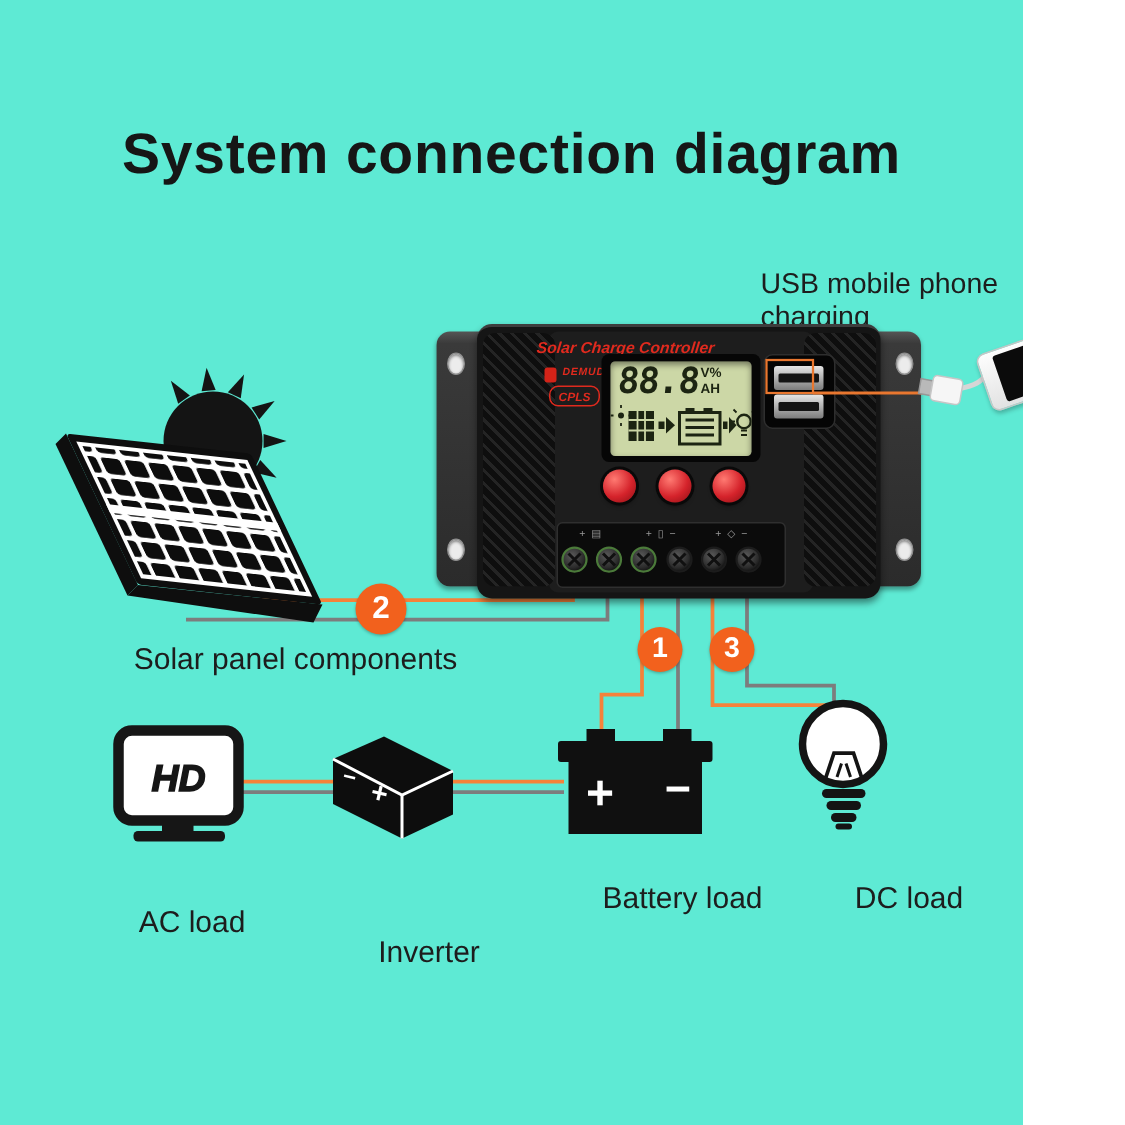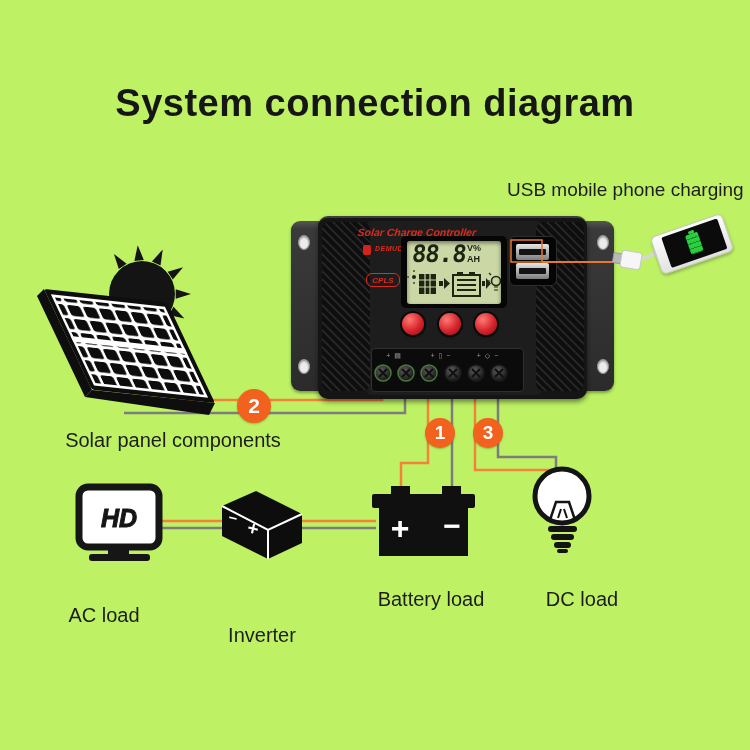--- a/index.html
+++ b/index.html
@@ -1,19 +1,19 @@
 <!DOCTYPE html>
 <html style="--accent: #f2611d; --wireOrange: #f5823a; --wireGray: #7d7d7d; --lcd: #ccd7a6; --buttonRed: #d5232b; --redText: #e02a1e; --chargeGreen: #2ecc40;"><head>
 <meta charset="utf-8">
 <style>
   html,body{margin:0;padding:0;background:#fff;}
-  #stage{position:relative;width:750px;height:750px;background:#bef264;overflow:hidden;
+  #stage{position:relative;width:682px;height:750px;background:#5eead4;overflow:hidden;
          font-family:"Liberation Sans",sans-serif;color:#1a1a1a;}
   .abs{position:absolute;}
-  .ctr{transform:translateX(-50%);white-space:nowrap;}
+  .ctr{transform:translateX(-50%);white-space:nowrap;margin-left:24px;}
 
   
   #title{left:0;right:0;top:82px;text-align:center;font-size:38px;font-weight:bold;
          letter-spacing:.5px;color:#161616;}
   #usb-label{left:507px;top:179px;font-size:19px;color:#1d1d1d;}
 
   
   .cap{font-size:20px;color:#1d1d1d;}
 
   
@@ -28,21 +28,21 @@
   .texture{top:222px;width:48px;height:169px;border-radius:8px;background:
       repeating-linear-gradient(45deg,#242424 0 2px,#0e0e0e 2px 6px),
       repeating-linear-gradient(-45deg,#1c1c1c 0 2px,rgba(0,0,0,0) 2px 6px),#111;}
   #ctl-header{left:356px;top:226px;width:122px;text-align:center;font-size:10.5px;
       font-weight:bold;font-style:italic;color:var(--redText,#e02a1e);transform:skewX(-6deg);}
   #brand-chip{left:363px;top:245px;width:8px;height:10px;background:#d42318;border-radius:2px;}
   #brand-name{left:375px;top:245px;font-size:7px;font-weight:bold;font-style:italic;
       color:var(--redText,#e02a1e);letter-spacing:.5px;}
   #badge{left:366px;top:257px;width:32px;height:12px;border:1px solid var(--redText,#e02a1e);
       border-radius:6px;font-size:8px;font-weight:bold;color:var(--redText,#e02a1e);
-      display:flex;align-items:center;justify-content:center;font-style:italic;margin-top:16px;}
+      display:flex;align-items:center;justify-content:center;font-style:italic;}
   #lcd-bezel{left:401px;top:236px;width:106px;height:72px;background:#060606;border-radius:5px;}
   #lcd{left:407px;top:241px;width:94px;height:63px;background:var(--lcd,#ccd7a6);border-radius:3px;
        box-shadow:inset 0 2px 4px rgba(0,0,0,.45);}
   #lcd-value{left:412px;top:240px;font-family:"DejaVu Sans Mono",monospace;font-weight:bold;
        font-size:24px;color:#1c2412;transform:skewX(-6deg);letter-spacing:-1px;}
   .lcd-unit{font-size:9px;font-weight:bold;color:#1c2412;}
   #buttons .btn{position:absolute;width:22px;height:22px;border-radius:50%;
        background:radial-gradient(circle at 35% 30%,#ff7a72,var(--buttonRed,#d5232b) 55%,#8c0f14 100%);
        box-shadow:0 0 0 2px #090909,0 2px 3px rgba(0,0,0,.6);}
   #usb-port{left:509px;top:236px;width:46px;height:48px;background:#050505;border-radius:6px;

